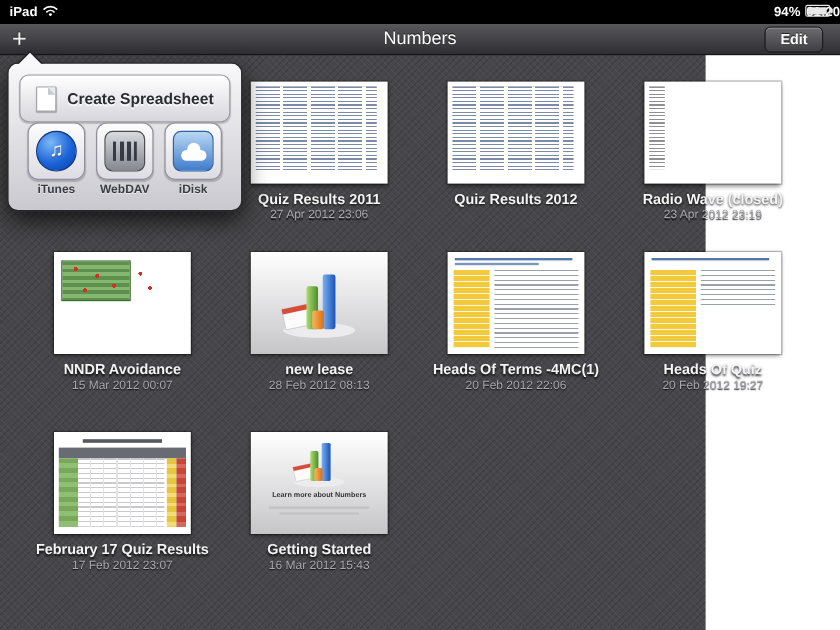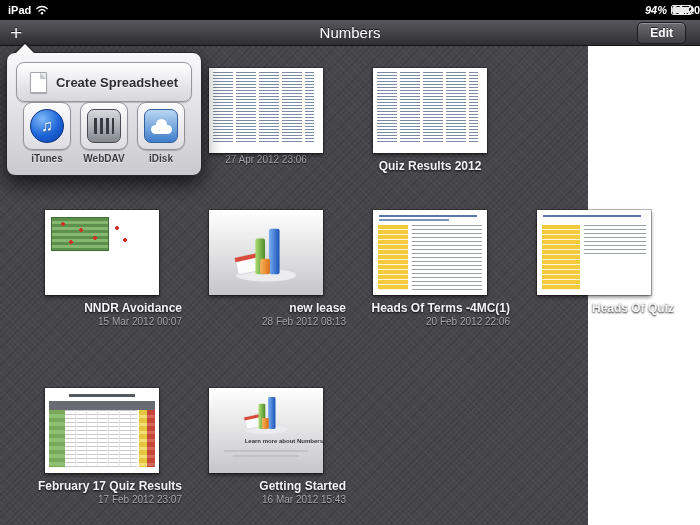--- a/index.html
+++ b/index.html
@@ -10,21 +10,21 @@
     background-image:
       repeating-linear-gradient(45deg, rgba(255,255,255,0.035) 0 1px, transparent 1px 4px),
       repeating-linear-gradient(-45deg, rgba(0,0,0,0.12) 0 1px, transparent 1px 4px);
   }
 
   
   .statusbar { position:absolute; left:0; top:0; width:700px; height:20px; background:#000;
     color:#fff; font-size:11px; font-weight:bold; display:flex; align-items:center; }
   .sb-left { display:flex; align-items:center; gap:4px; padding-left:8px; }
   .sb-center { position:absolute; left:0; right:0; text-align:right; }
-  .sb-right { margin-left:auto; display:flex; align-items:center; gap:4px; padding-right:8px;font-style:italic; }
+  .sb-right { margin-left:auto; display:flex; gap:4px; padding-right:8px; }
   .wifi { display:inline-block; }
   .batt { display:inline-block; width:21px; height:10px; border:1px solid #e8e8e8; border-radius:2px;
     position:relative; }
   .batt::before { content:""; position:absolute; left:1px; top:1px; bottom:1px; width:16px; background:#e8e8e8; border-radius:1px; }
   .batt::after { content:""; position:absolute; right:-3px; top:2px; width:2px; height:4px; background:#e8e8e8; border-radius:0 1px 1px 0; }
 
   
   .navbar { position:absolute; left:0; top:20px; width:700px; height:26px;
     background:linear-gradient(#58585c, #2f2f33);
     border-bottom:1px solid #151517; display:flex; align-items:center; }
@@ -33,21 +33,21 @@
   .add-btn { position:relative; z-index:5; margin-left:10px; color:#f2f2f2; font-size:21px; font-weight:normal;
     line-height:20px; text-shadow:0 -1px 0 rgba(0,0,0,0.6); cursor:default; }
   .edit-btn { position:relative; z-index:5; margin-left:auto; margin-right:14px; color:#fff; font-size:12px; font-weight:bold;
     padding:3px 12px; border-radius:5px; border:1px solid #1c1c1e;
     background:linear-gradient(#6b6b70, #3e3e43);
     box-shadow:inset 0 1px 0 rgba(255,255,255,0.25); text-shadow:0 -1px 0 rgba(0,0,0,0.6); }
 
   
   .cell { position:absolute; width:160px; text-align:center; }
   .c1 { left:22px; } .c2 { left:186px; } .c3 { left:350px; } .c4 { left:514px; }
-  .r1 { top:68px; } .r2 { top:210px;text-align:right; } .r3 { top:388px;text-align:right; }
+  .r1 { top:68px; } .r2 { top:210px; } .r3 { top:360px; }
   .doc-title { margin-top:6px; color:#f4f4f6; font-size:12px; font-weight:bold;
     text-shadow:0 1px 2px rgba(0,0,0,0.9); white-space:nowrap; }
   .doc-date { margin-top:1px; color:#a9a9ae; font-size:10px; text-shadow:0 1px 1px rgba(0,0,0,0.8); }
 
   .thumb { position:relative; width:114px; height:85px; margin:0 auto; background:#fff;
     box-shadow:0 2px 4px rgba(0,0,0,0.55), 0 0 0 1px rgba(0,0,0,0.25); overflow:hidden; }
   .thumb.gray { background:linear-gradient(#ffffff, #c6c6c9); }
 
   
   .t-grid { position:absolute; left:4px; top:4px; right:9px; bottom:9px;
@@ -190,30 +190,38 @@
   <div class="navbar">
     <div class="add-btn">+</div>
     <div class="nav-title">Numbers</div>
     <div class="edit-btn">Edit</div>
   </div>
 
   <div class="cell r1 c2">
     <div class="thumb">
       <div class="t-grid"></div>
     </div>
+    <div class="doc-title">Quiz Results 2011</div>
     <div class="doc-date">27 Apr 2012 23:06</div>
   </div>
 
   <div class="cell r1 c3">
     <div class="thumb">
       <div class="t-grid"></div>
     </div>
     <div class="doc-title">Quiz Results 2012</div>
   </div>
 
+  <div class="cell r1 c4">
+    <div class="thumb">
+      <div class="t-leftcol"></div>
+    </div>
+    <div class="doc-title">Radio Wave (closed)</div>
+    <div class="doc-date">23 Apr 2012 23:19</div>
+  </div>
 
   <div class="cell r2 c1">
     <div class="thumb">
       <div class="t-nndr"></div>
       <div class="t-dots"></div>
     </div>
     <div class="doc-title">NNDR Avoidance</div>
     <div class="doc-date">15 Mar 2012 00:07</div>
   </div>
 
@@ -247,20 +255,21 @@
     <div class="doc-date">20 Feb 2012 22:06</div>
   </div>
 
   <div class="cell r2 c4">
     <div class="thumb">
       <div class="t-h1"></div>
       <div class="t-terms-left wide"></div>
       <div class="t-terms-body short"></div>
     </div>
     <div class="doc-title">Heads Of Quiz</div>
+    <div class="doc-date">20 Feb 2012 19:27</div>
   </div>
 
   <div class="cell r3 c1">
     <div class="thumb">
       <div class="t-q-title"></div>
       <div class="t-q-head"></div>
       <div class="t-q-left"></div>
       <div class="t-q-body"></div>
       <div class="t-q-yellow"></div>
       <div class="t-q-red"></div>

